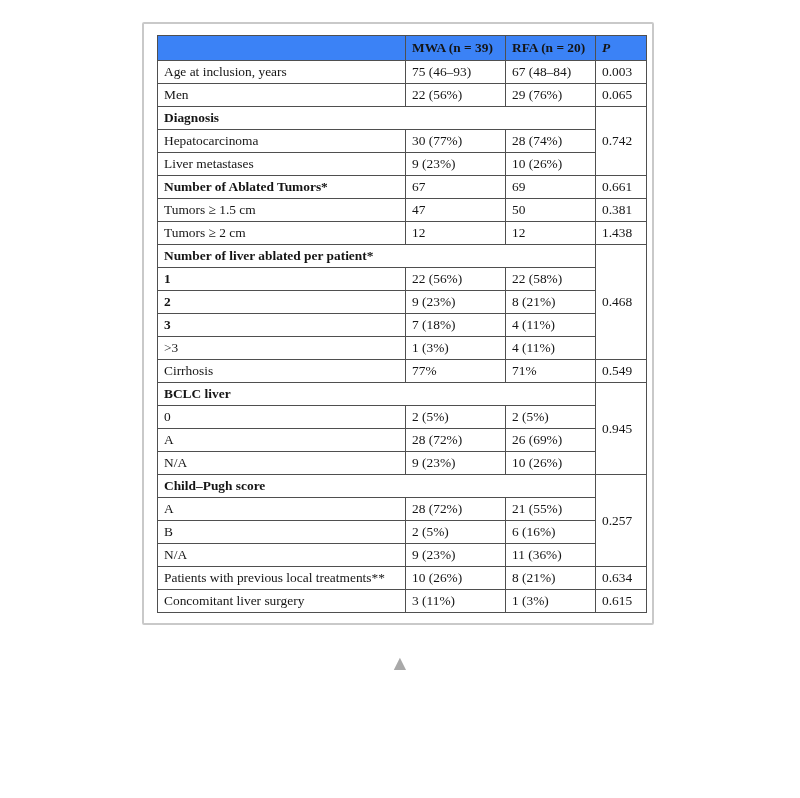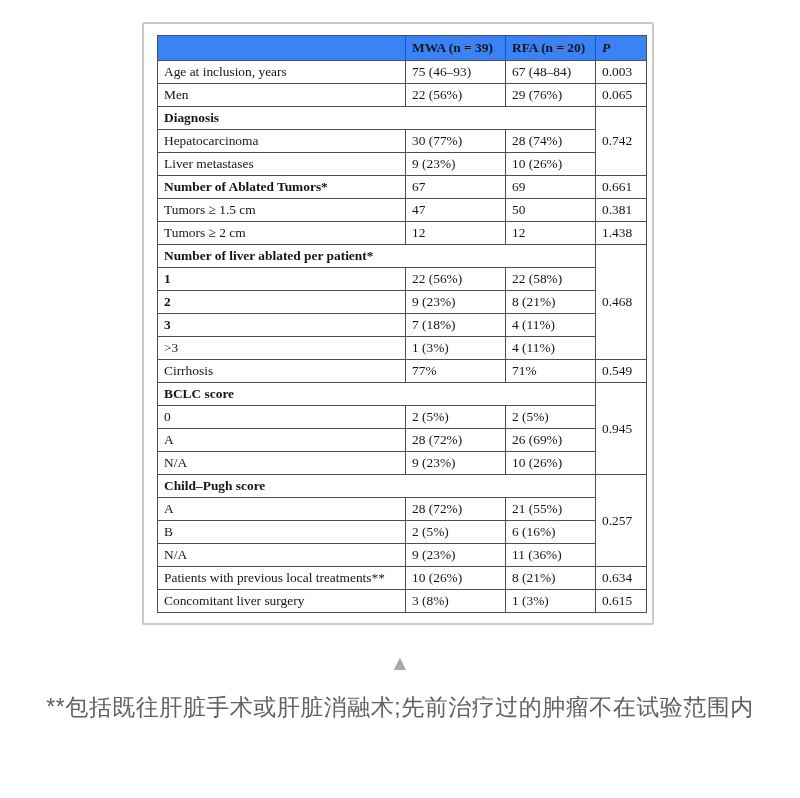--- a/index.html
+++ b/index.html
@@ -164,21 +164,21 @@
           <td>1 (3%)</td>
           <td>4 (11%)</td>
         </tr>
         <tr>
           <td>Cirrhosis</td>
           <td>77%</td>
           <td>71%</td>
           <td>0.549</td>
         </tr>
         <tr>
-          <td class="bold" colspan="3">BCLC score</td>
+          <td class="bold" colspan="3">BCLC liver</td>
           <td rowspan="4">0.945</td>
         </tr>
         <tr>
           <td>0</td>
           <td>2 (5%)</td>
           <td>2 (5%)</td>
         </tr>
         <tr>
           <td>A</td>
           <td>28 (72%)</td>
@@ -209,25 +209,24 @@
           <td>11 (36%)</td>
         </tr>
         <tr>
           <td>Patients with previous local treatments**</td>
           <td>10 (26%)</td>
           <td>8 (21%)</td>
           <td>0.634</td>
         </tr>
         <tr>
           <td>Concomitant liver surgery</td>
-          <td>3 (8%)</td>
+          <td>3 (11%)</td>
           <td>1 (3%)</td>
           <td>0.615</td>
         </tr>
       </tbody>
   </table>
 </div>
 
 <div class="expand-indicator">▲</div>
 
 <div class="figure-caption">
-  <div>**包括既往肝脏手术或肝脏消融术;先前治疗过的肿瘤不在试验范围内</div>
 </div>
 
 </body></html>

